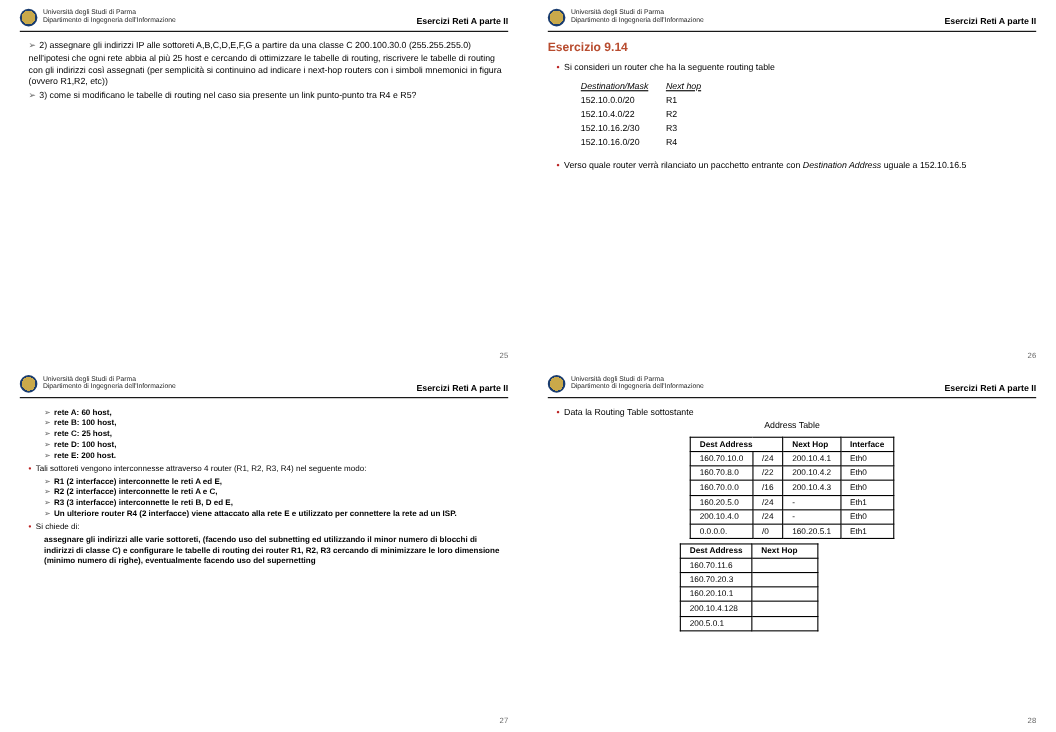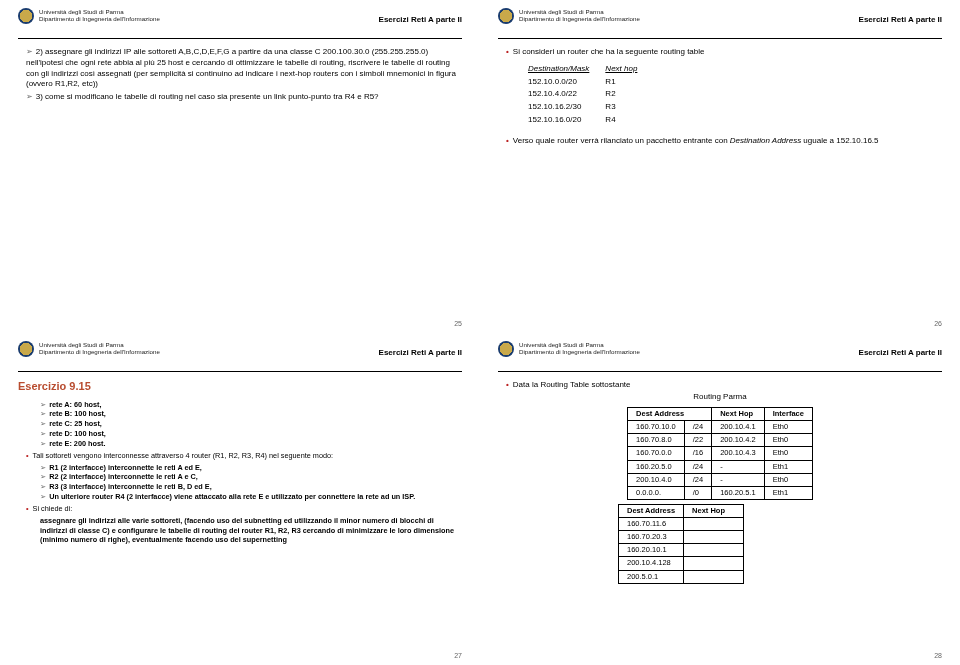--- a/index.html
+++ b/index.html
@@ -1,19 +1,19 @@
 <!DOCTYPE html>
 <html><head>
 <meta charset="utf-8">
 <style>
   * { margin: 0; padding: 0; box-sizing: border-box; }
   body { font-family: Arial, sans-serif; background: #fff; width: 960px; height: 665px; position: relative; }
   .page-grid { display: grid; grid-template-columns: 1fr 1fr; grid-template-rows: 1fr 1fr; width: 960px; height: 665px; }
   .slide { position: relative; padding: 8px 18px 14px 18px; font-size: 8px; color: #000; }
-  .slide-header { display: flex; justify-content: space-between; align-items: flex-end; border-bottom: 1px solid #000; padding-bottom: 14px; margin-bottom: 8px; }
+  .slide-header { display: flex; justify-content: space-between; align-items: flex-end; border-bottom: 1px solid #000; padding-bottom: 4px; margin-bottom: 8px; }
   .hdr-left { display: flex; align-items: center; gap: 5px; }
   .logo { width: 16px; height: 16px; border-radius: 50%; background: radial-gradient(circle at 50% 50%, #c9a94a 0%, #c9a94a 55%, #1a3c6e 55%, #1a3c6e 100%); flex-shrink: 0; }
   .inst { font-size: 6.2px; line-height: 1.1; color: #222; }
   .inst .uni { font-weight: 400; }
   .hdr-right { font-size: 8px; font-weight: bold; color: #000; }
   .pagenum { position: absolute; bottom: 6px; font-size: 7px; color: #666; }
   .pn-right { right: 18px; }
   .ex-title { font-size: 11px; font-weight: bold; color: #b84c2f; margin: 4px 0 8px 0; }
   .bullet-red { color: #b22; font-weight: bold; margin-right: 4px; }
   .content { font-size: 8px; line-height: 1.35; }
@@ -55,20 +55,21 @@
     <div class="slide-header">
       <div class="hdr-left">
         <div class="logo"></div>
         <div class="inst">
           <div class="uni">Università degli Studi di Parma</div>
           <div>Dipartimento di Ingegneria dell'Informazione</div>
         </div>
       </div>
       <div class="hdr-right">Esercizi Reti A parte II</div>
     </div>
+    <div class="ex-title">Esercizio 9.14</div>
     <div class="content">
       <div class="item"><span class="bullet-red">•</span><span>Si consideri un router che ha la seguente routing table</span></div>
       <table class="rt-table">
         <tbody>
             <tr>
               <th>Destination/Mask</th>
               <th>Next hop</th>
             </tr>
         <tr>
               <td>152.10.0.0/20</td>
@@ -97,21 +98,20 @@
     <div class="slide-header">
       <div class="hdr-left">
         <div class="logo"></div>
         <div class="inst">
           <div class="uni">Università degli Studi di Parma</div>
           <div>Dipartimento di Ingegneria dell'Informazione</div>
         </div>
       </div>
       <div class="hdr-right">Esercizi Reti A parte II</div>
     </div>
-    <div class="ex-title">Esercizio 9.15</div>
     <div class="content" style="font-size:7.3px;">
       <div class="sub"><span class="arrow">➢</span><b>rete A: 60 host,</b></div>
       <div class="sub"><span class="arrow">➢</span><b>rete B: 100 host,</b></div>
       <div class="sub"><span class="arrow">➢</span><b>rete C: 25 host,</b></div>
       <div class="sub"><span class="arrow">➢</span><b>rete D: 100 host,</b></div>
       <div class="sub"><span class="arrow">➢</span><b>rete E: 200 host.</b></div>
       <div class="item"><span class="bullet-red">•</span><span>Tali sottoreti vengono interconnesse attraverso 4 router (R1, R2, R3, R4) nel seguente modo:</span></div>
       <div class="sub"><span class="arrow">➢</span><b>R1 (2 interfacce) interconnette le reti A ed E,</b></div>
       <div class="sub"><span class="arrow">➢</span><b>R2 (2 interfacce) interconnette le reti A e C,</b></div>
       <div class="sub"><span class="arrow">➢</span><b>R3 (3 interfacce) interconnette le reti B, D ed E,</b></div>
@@ -128,21 +128,21 @@
         <div class="logo"></div>
         <div class="inst">
           <div class="uni">Università degli Studi di Parma</div>
           <div>Dipartimento di Ingegneria dell'Informazione</div>
         </div>
       </div>
       <div class="hdr-right">Esercizi Reti A parte II</div>
     </div>
     <div class="content">
       <div class="item"><span class="bullet-red">•</span><span>Data la Routing Table sottostante</span></div>
-      <div class="tbl-title">Routing Parma</div>
+      <div class="tbl-title">Address Table</div>
       <table class="routing">
         <tbody>
             <tr>
               <th colspan="2">Dest Address</th>
               <th>Next Hop</th>
               <th>Interface</th>
             </tr>
         <tr>
               <td>160.70.10.0</td>
               <td>/24</td>

